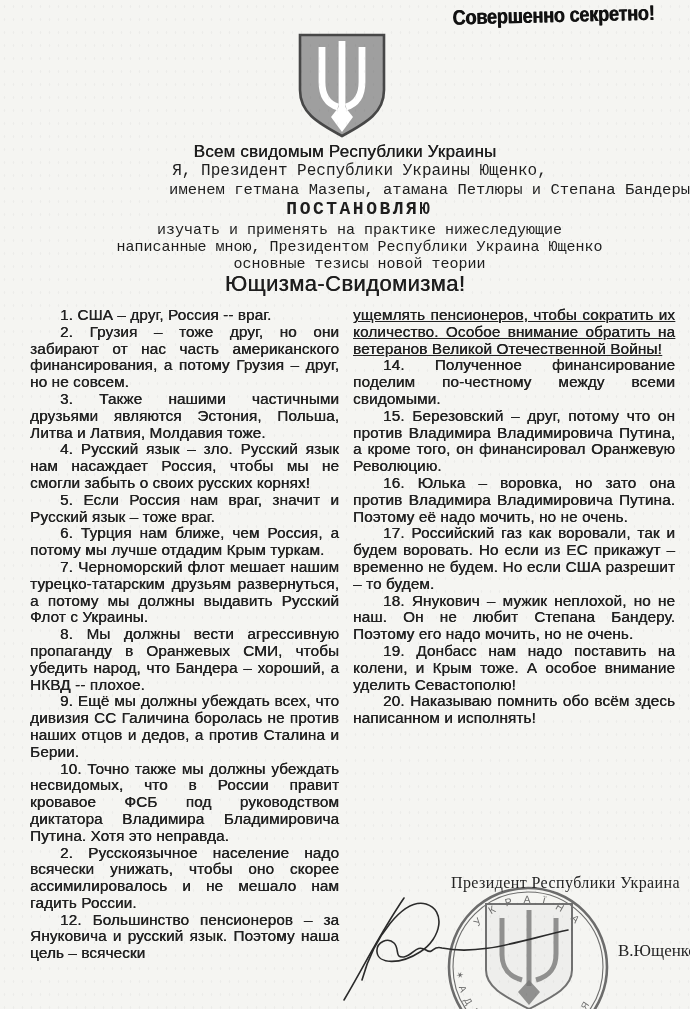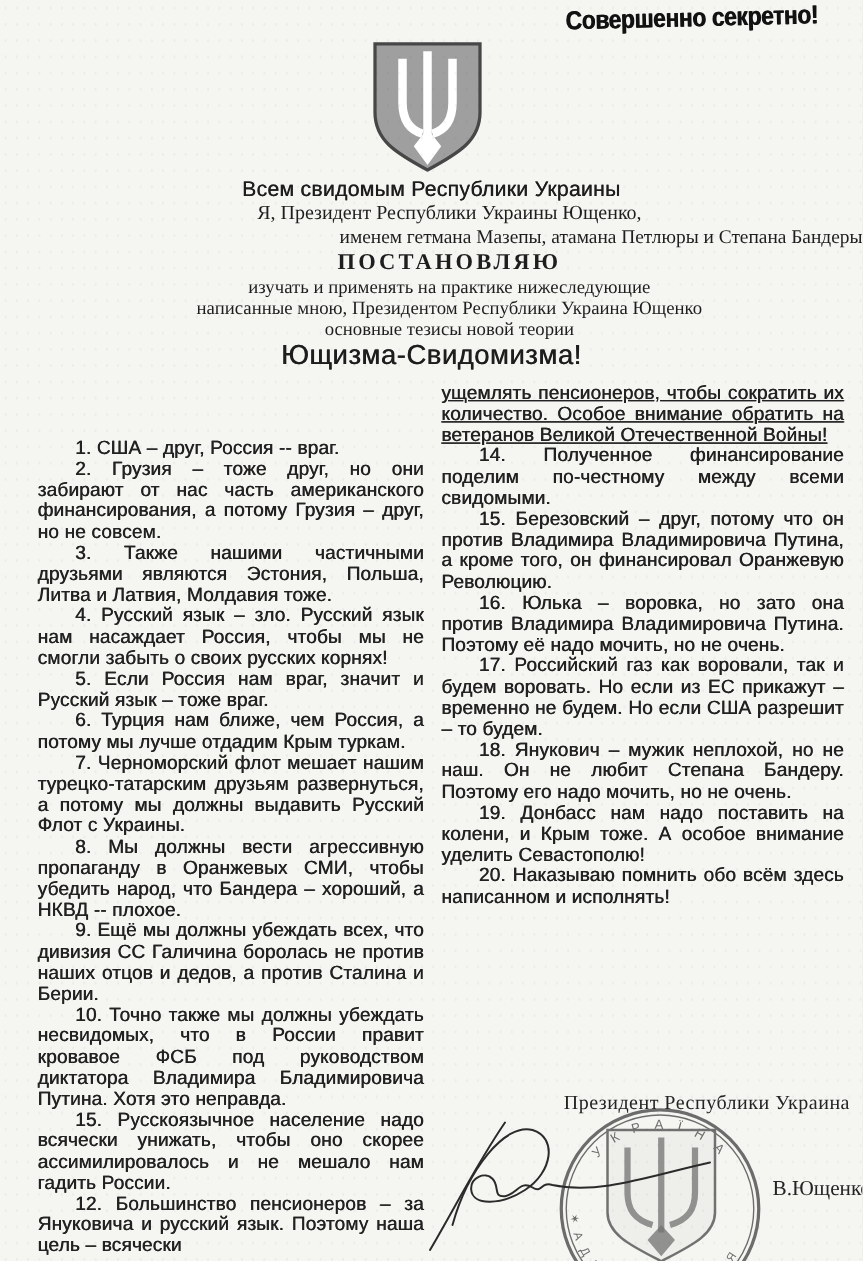--- a/index.html
+++ b/index.html
@@ -18,33 +18,33 @@
     position:absolute;top:6px;left:452px;width:230px;
     font-weight:bold;font-size:19px;color:#121212;
     transform:rotate(-1.4deg) scale(.96,1.1);transform-origin:left top;
     letter-spacing:-.3px;text-shadow:.6px 0 0 #121212;
   }
   
   .coa{position:absolute;left:295px;top:32px;width:94px;height:107px;}
   
   .hline{position:absolute;left:0;right:0;text-align:center;white-space:nowrap;}
   .h-address{top:142px;font-weight:normal;font-size:17px;letter-spacing:.2px;text-shadow:.3px 0 0 currentColor;}
-  .h-serif{font-family:Liberation Serif, serif;padding-left:29px;}
+  .h-serif{font-family:Liberation Mono, monospace;padding-left:29px;}
   .h1{top:162px;font-size:16px;}
   .h2{top:181px;font-size:15.5px;text-align:right;}
   .h-decree{top:199px;font-size:18px;font-weight:bold;letter-spacing:2.5px;}
   .h3{top:222px;font-size:15px;}
   .h4{top:239px;font-size:15px;}
   .h5{top:256px;font-size:15px;}
   .h-theory{top:271px;font-size:22px;letter-spacing:.4px;text-shadow:.4px 0 0 currentColor;}
   
   .columns{position:absolute;left:30px;top:307px;width:645px;display:flex;gap:14px;}
   .col{font-size:15.3px;line-height:16.8px;text-align:justify;color:#222;
        text-shadow:.35px 0 0 currentColor;letter-spacing:.1px;}
-  .col-left{width:309px;margin-top:44px;}
+  .col-left{width:309px;}
   .col-right{width:322px;}
   .col p{margin:0;text-indent:30px;}
   .col p.cont{text-indent:0;text-decoration:underline;}
   
   .sig-title{position:absolute;left:430px;top:874px;width:250px;text-align:right;
     font-family:"Liberation Serif",serif;font-size:16px;letter-spacing:.4px;color:#242424;}
   .seal{position:absolute;left:440px;top:882px;width:176px;height:176px;}
   .sign{position:absolute;left:330px;top:888px;width:330px;height:121px;}
   .sig-name{position:absolute;left:618px;top:941px;font-family:"Liberation Serif",serif;
     font-size:17px;color:#242424;}
@@ -81,21 +81,21 @@
     <p class="item">1. США – друг, Россия -- враг.</p>
         <p class="item">2. Грузия – тоже друг, но они забирают от нас часть американского финансирования, а потому Грузия – друг, но не совсем.</p>
         <p class="item">3. Также нашими частичными друзьями являются Эстония, Польша, Литва и Латвия, Молдавия тоже.</p>
         <p class="item">4. Русский язык – зло. Русский язык нам насаждает Россия, чтобы мы не смогли забыть о своих русских корнях!</p>
         <p class="item">5. Если Россия нам враг, значит и Русский язык – тоже враг.</p>
         <p class="item">6. Турция нам ближе, чем Россия, а потому мы лучше отдадим Крым туркам.</p>
         <p class="item">7. Черноморский флот мешает нашим турецко-татарским друзьям развернуться, а потому мы должны выдавить Русский Флот с Украины.</p>
         <p class="item">8. Мы должны вести агрессивную пропаганду в Оранжевых СМИ, чтобы убедить народ, что Бандера – хороший, а НКВД -- плохое.</p>
         <p class="item">9. Ещё мы должны убеждать всех, что дивизия СС Галичина боролась не против наших отцов и дедов, а против Сталина и Берии.</p>
         <p class="item">10.  Точно также мы должны убеждать несвидомых, что в России правит кровавое ФСБ под руководством диктатора Владимира Бладимировича Путина. Хотя это неправда.</p>
-        <p class="item">15. Русскоязычное население надо всячески унижать, чтобы оно скорее ассимилировалось и не мешало нам гадить России.</p>
+        <p class="item">2. Русскоязычное население надо всячески унижать, чтобы оно скорее ассимилировалось и не мешало нам гадить России.</p>
         <p class="item">12. Большинство пенсионеров – за Януковича и русский язык. Поэтому наша цель – всячески</p>
       </div>
     <div class="col col-right">
 
     <p class="item cont">ущемлять пенсионеров, чтобы сократить их количество. Особое внимание обратить на ветеранов Великой Отечественной Войны!</p>
         <p class="item">14. Полученное финансирование поделим по-честному между всеми свидомыми.</p>
         <p class="item">15. Березовский – друг, потому что он против Владимира Владимировича Путина, а кроме того, он финансировал Оранжевую Революцию.</p>
         <p class="item">16. Юлька – воровка, но зато она против Владимира Владимировича Путина. Поэтому её надо мочить, но не очень.</p>
         <p class="item">17. Российский газ как воровали, так и будем воровать. Но если из ЕС прикажут – временно не будем. Но если США разрешит – то будем.</p>
         <p class="item">18. Янукович – мужик неплохой, но не наш. Он не любит Степана Бандеру. Поэтому его надо мочить, но не очень.</p>

